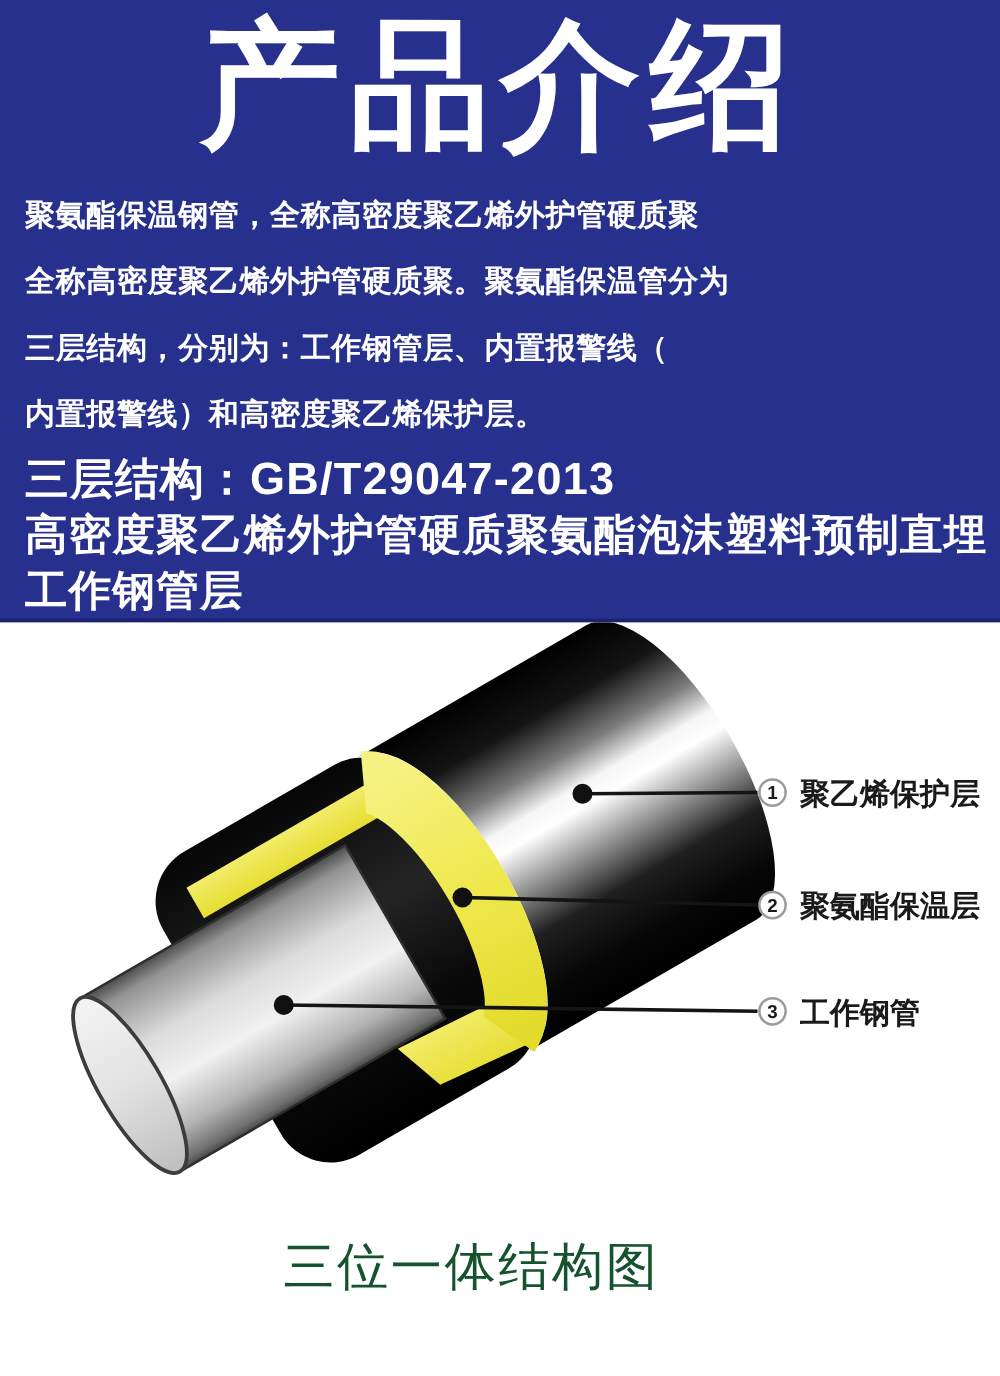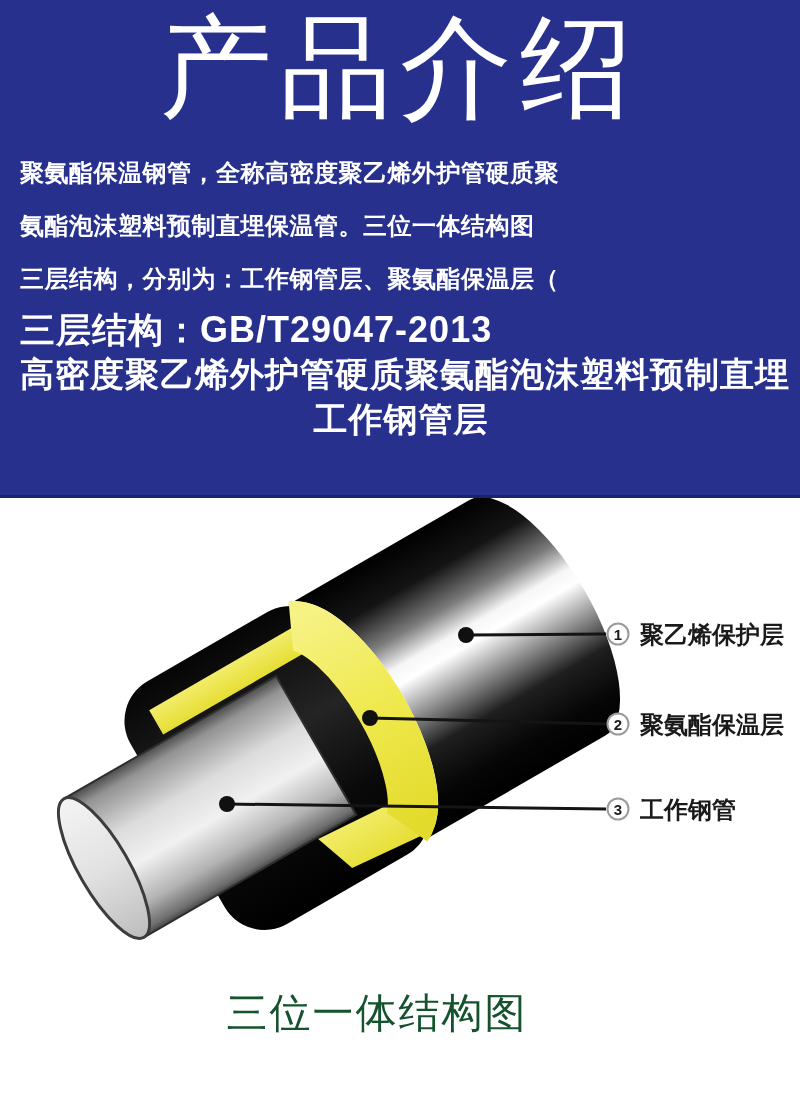--- a/index.html
+++ b/index.html
@@ -7,34 +7,34 @@
     position:relative;width:800px;height:1101px;margin:0 auto;overflow:hidden;
     font-family:"Liberation Sans","DejaVu Sans",sans-serif;background:#ffffff;
   }
   
   .blue-section{
     width:800px;height:498px;background:#27308D;color:#ffffff;
     box-sizing:border-box;overflow:hidden;border-bottom:3px solid #1b2370;
   }
   .page-title{
     margin:0;padding-top:8px;height:122px;line-height:120px;
-    text-align:center;font-size:112px;font-weight:400;letter-spacing:8px;
+    text-align:center;font-size:112px;font-weight:700;letter-spacing:8px;
     color:#ffffff;
   }
   .intro-para{margin:16px 18px 0 20px;}
   .p-line{
     font-size:24px;line-height:53px;font-weight:600;letter-spacing:.5px;
     white-space:nowrap;
   }
   .std-line{
     margin:2px 18px 0 20px;font-size:35px;line-height:45px;font-weight:800;
     letter-spacing:1px;white-space:nowrap;
   }
   .std-code{font-size:36px;font-weight:800;letter-spacing:1px;}
-  .desc-block{margin:0 18px 12px 20px;text-align:center;}
+  .desc-block{margin:0 18px 12px 20px;}
   .d-line{
     font-size:34px;line-height:45px;font-weight:900;letter-spacing:1px;
     white-space:nowrap;
   }
   
   .figure-section{width:800px;background:#ffffff;}
   .figure-svg{display:block;width:800px;height:470px;}
   .caption-wrap{width:800px;text-align:center;margin-top:18px;}
   .figure-caption{
     display:inline-block;transform:translateX(-23px);
@@ -44,22 +44,23 @@
 </head>
 <body>
 
 <div class="page">
 
   <section class="blue-section">
     <h1 class="page-title">产品介绍</h1>
 
     <div class="intro-para">
       <div class="p-line">聚氨酯保温钢管，全称高密度聚乙烯外护管硬质聚</div>
-      <div class="p-line">氨酯泡沫塑料预制直埋保温管。三位一体结构图</div>
-      <div class="p-line">三层结构，分别为：工作钢管层、聚氨酯保温层（</div>
+      <div class="p-line">全称高密度聚乙烯外护管硬质聚。聚氨酯保温管分为</div>
+      <div class="p-line">三层结构，分别为：工作钢管层、内置报警线（</div>
+      <div class="p-line">内置报警线）和高密度聚乙烯保护层。</div>
     </div>
 
     <div class="std-line"><span>三层结构：</span><span class="std-code">GB/T29047-2013</span></div>
 
     <div class="desc-block">
       <div class="d-line">高密度聚乙烯外护管硬质聚氨酯泡沫塑料预制直埋</div>
       <div class="d-line">工作钢管层</div>
     </div>
   </section>
 

